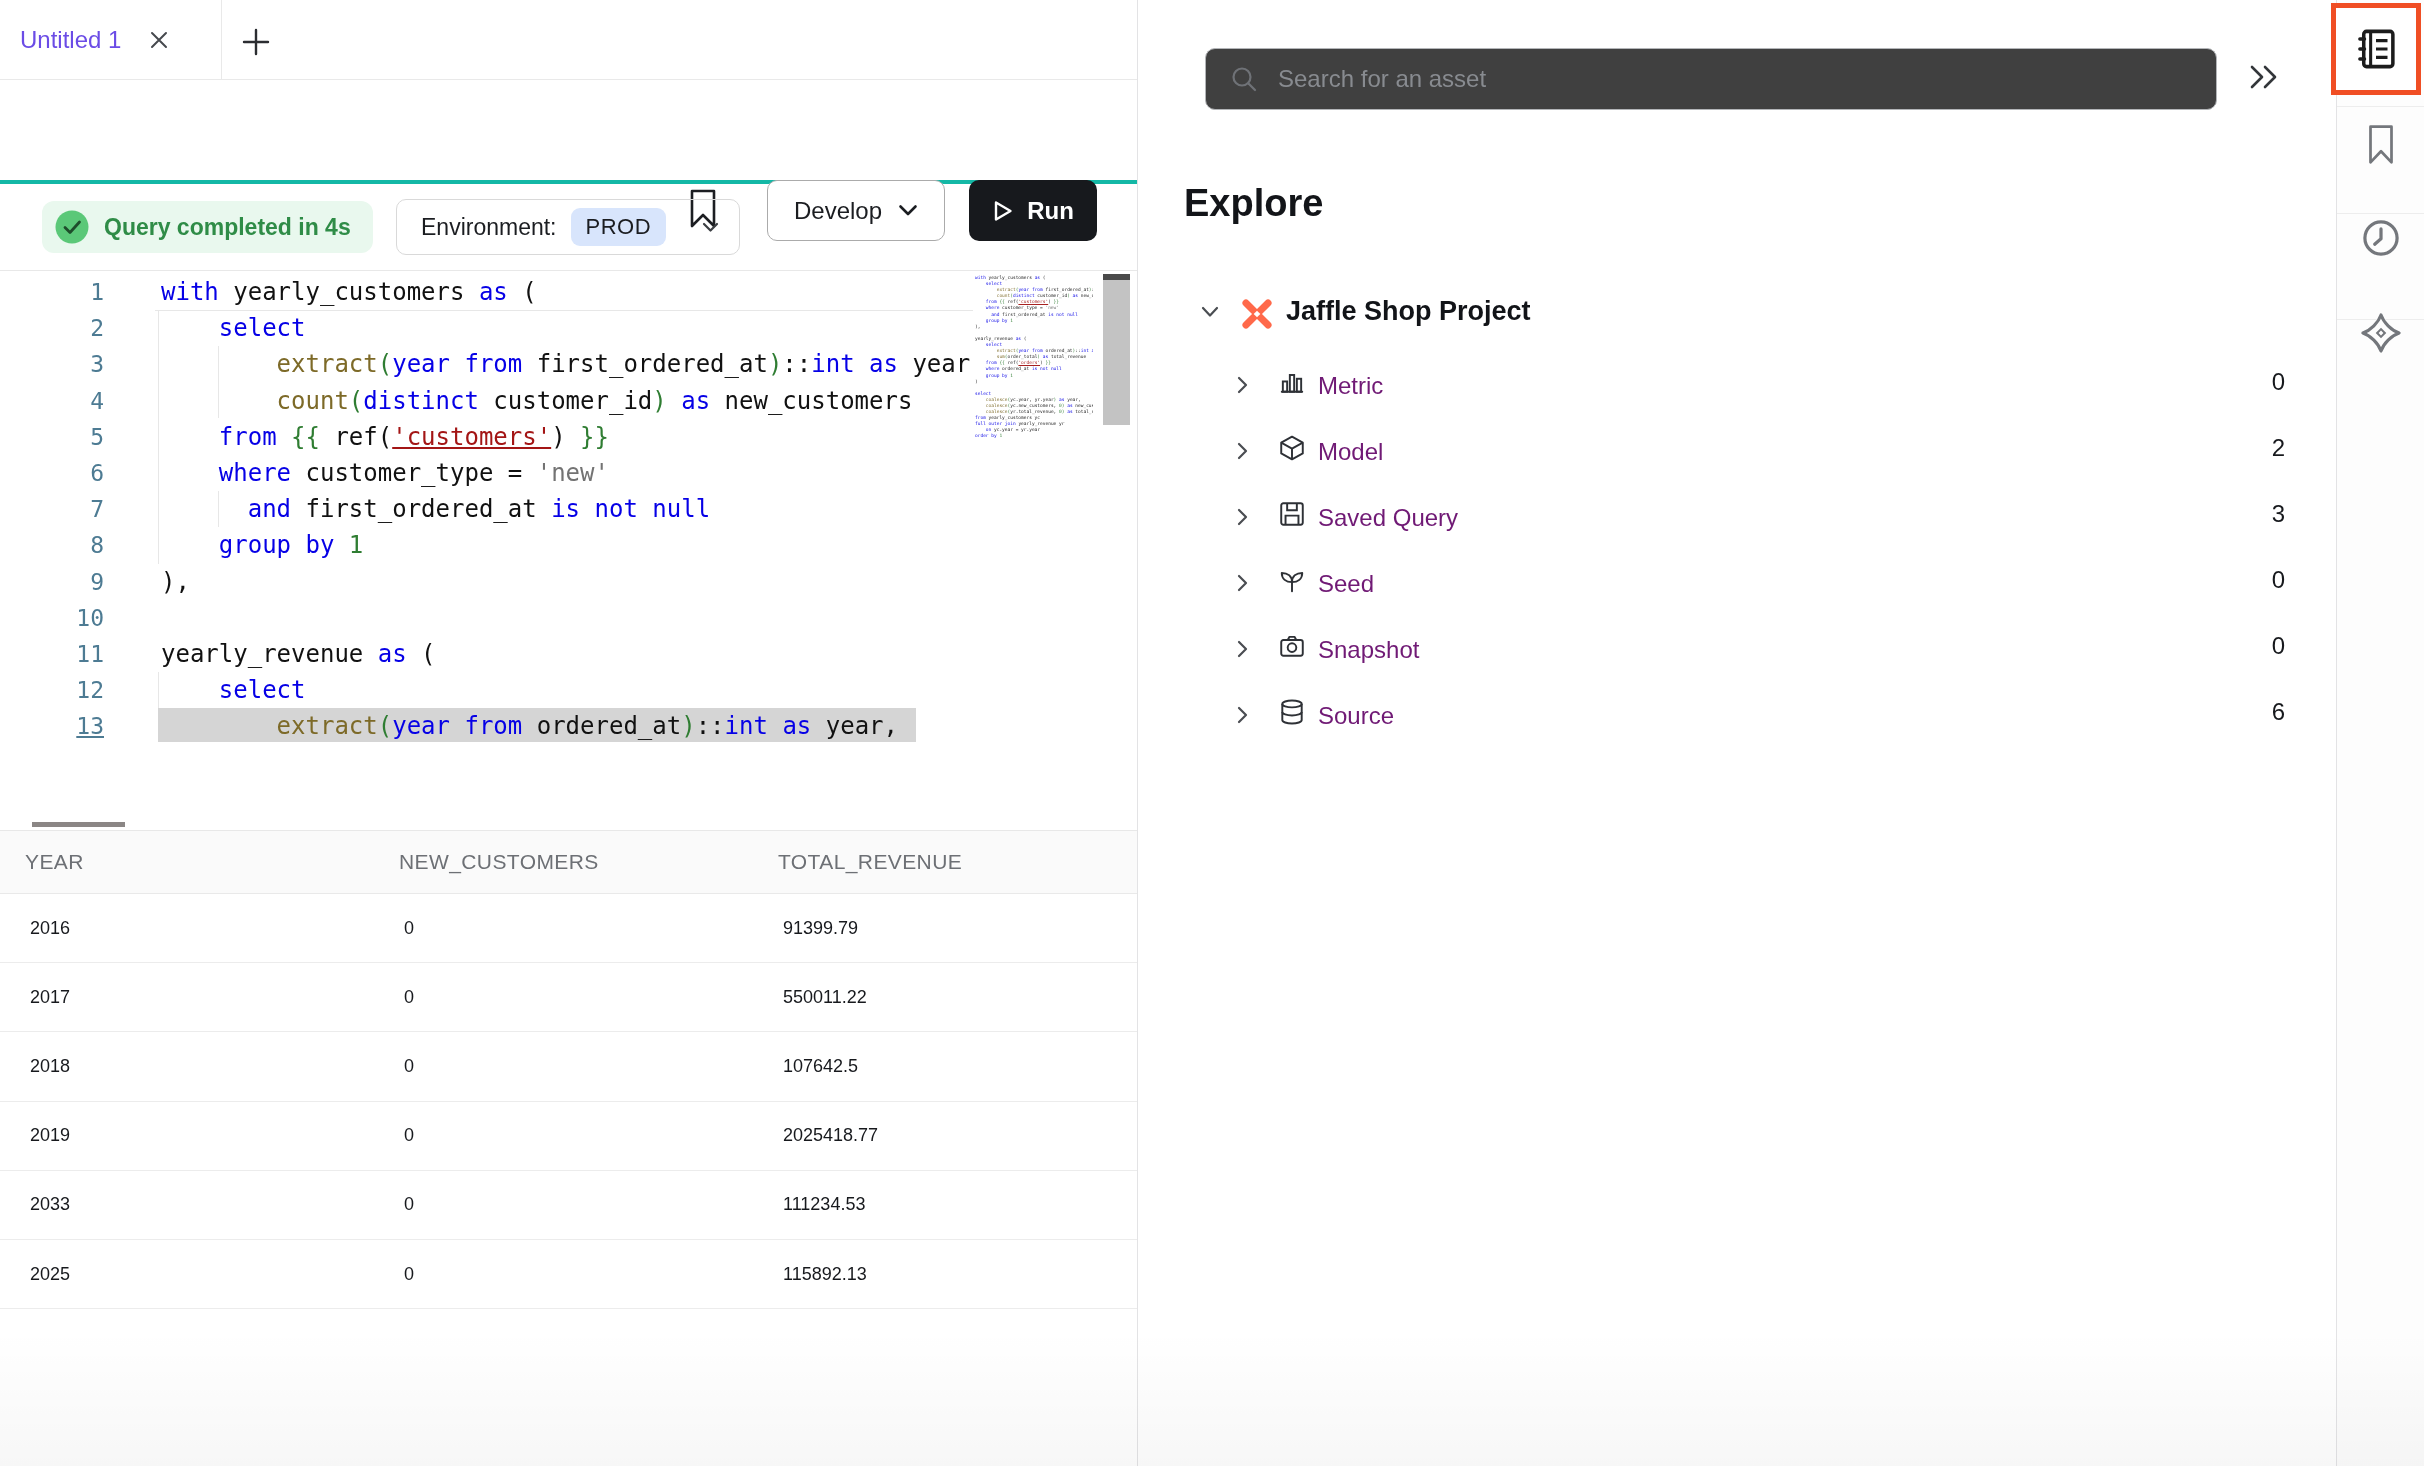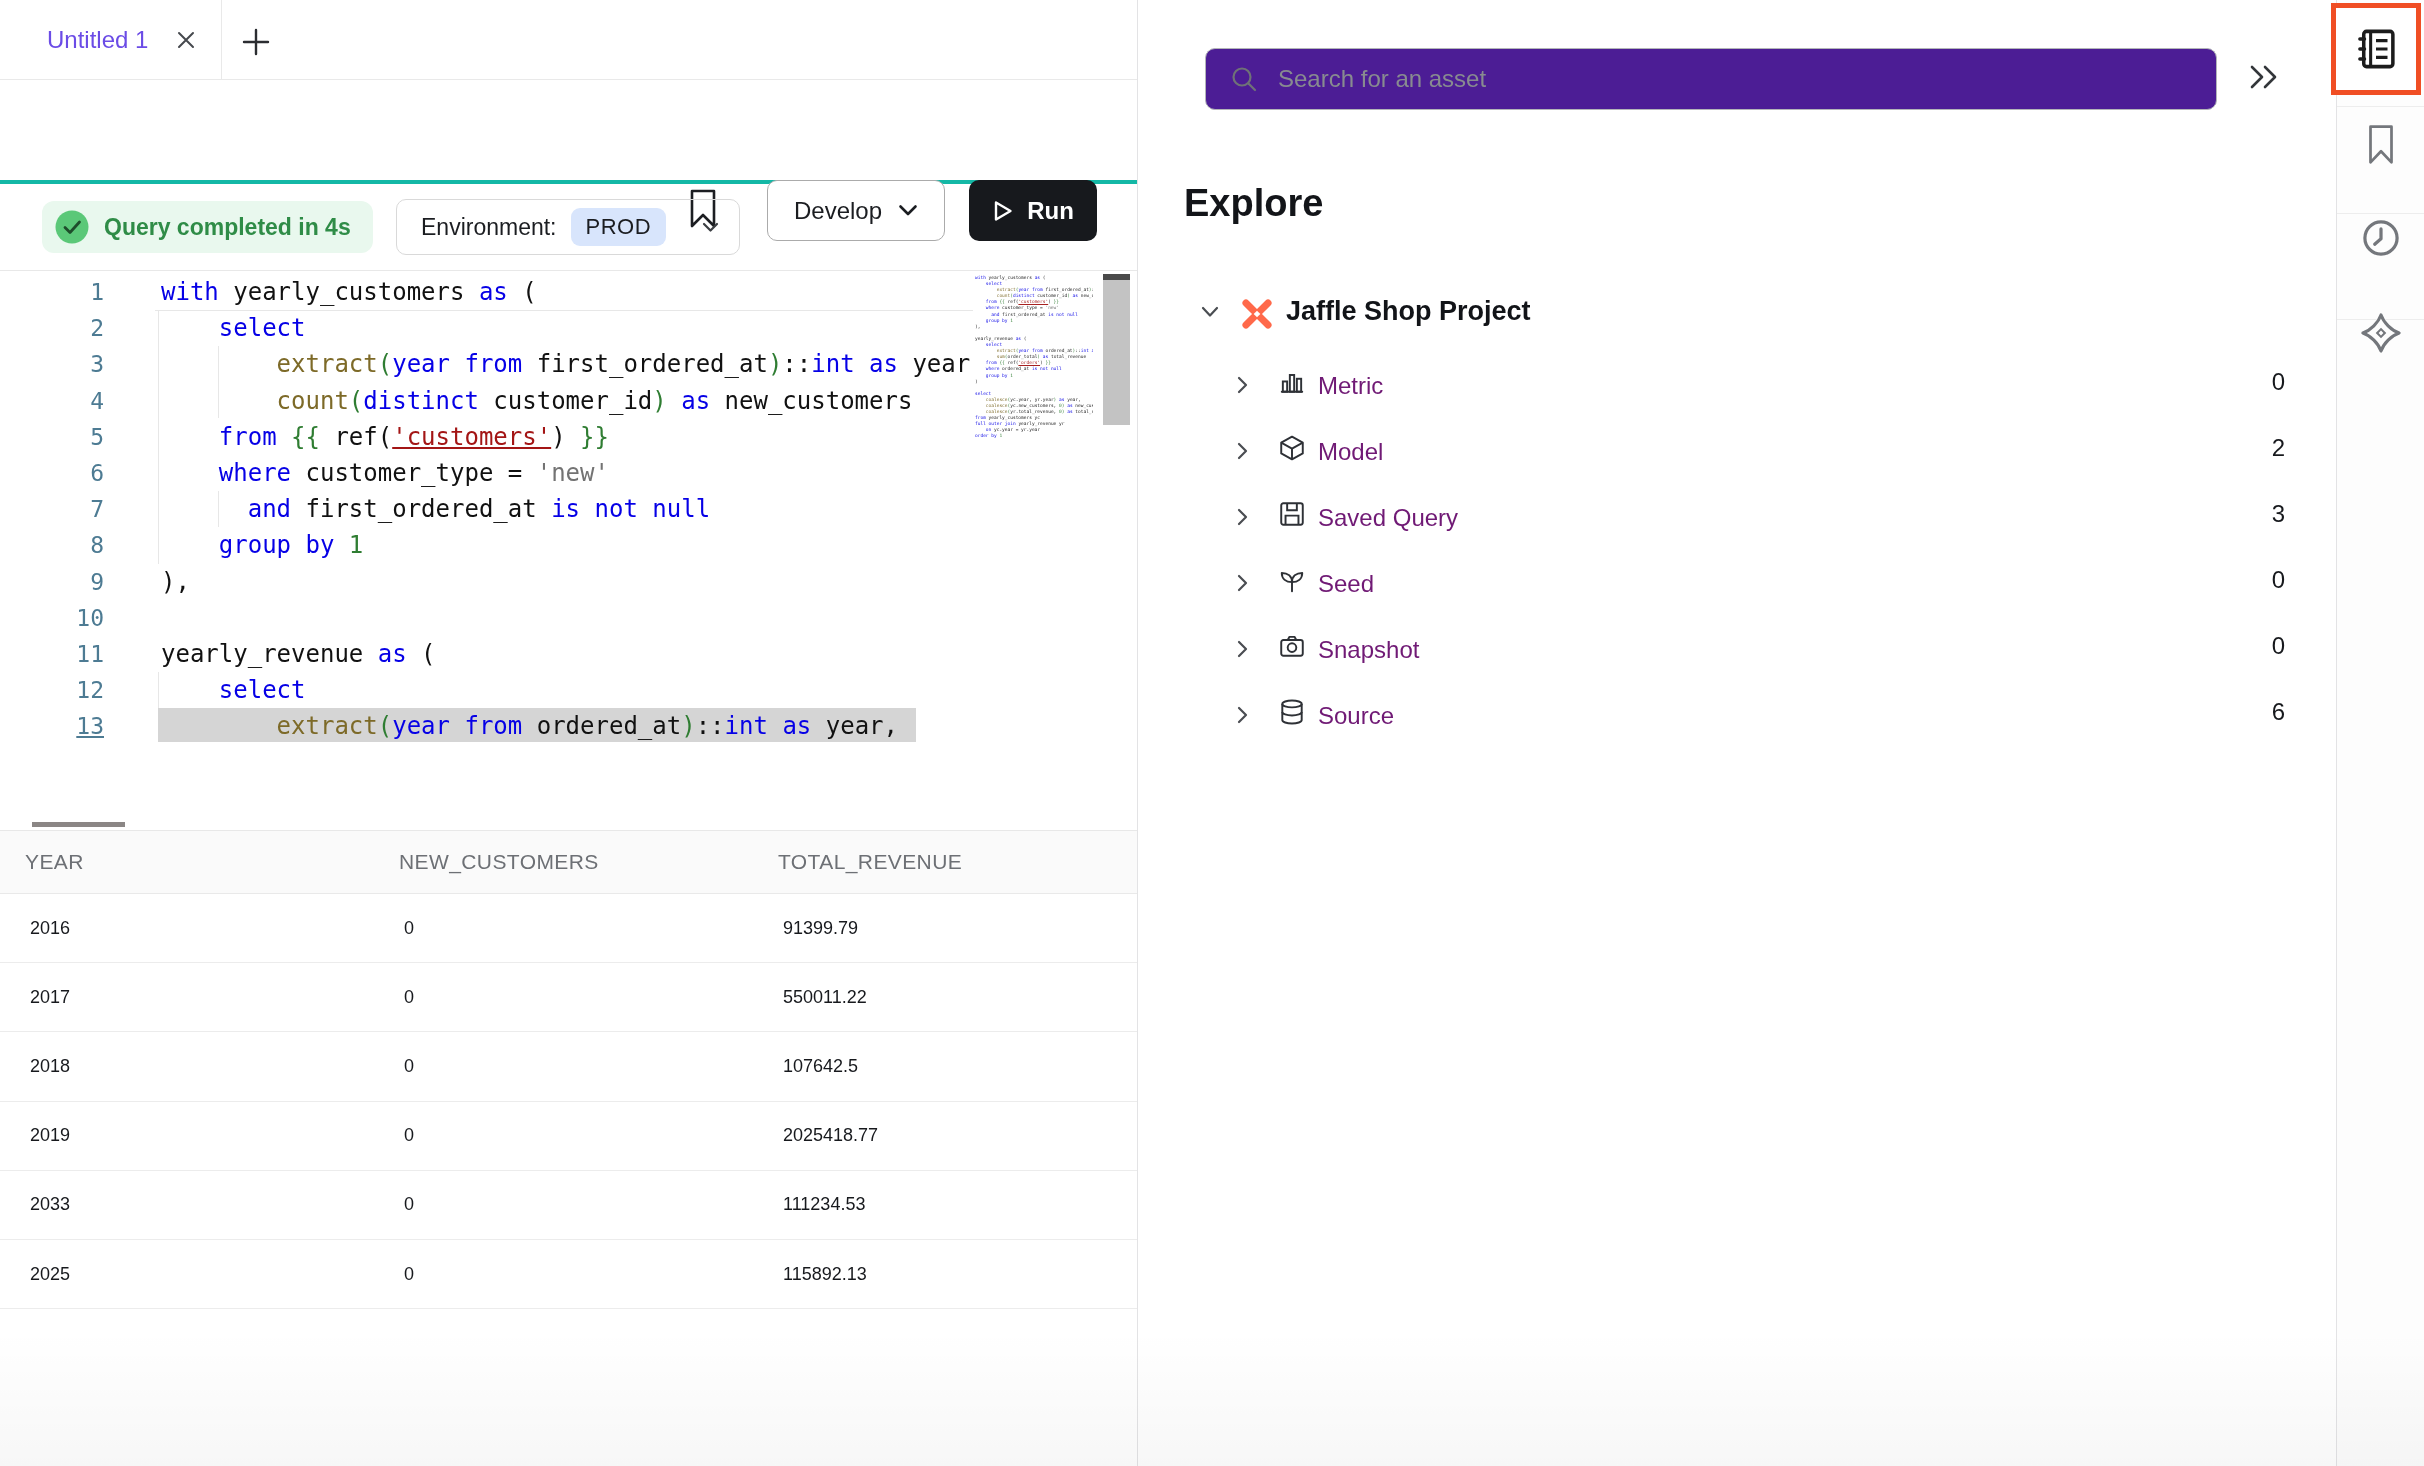--- a/index.html
+++ b/index.html
@@ -10,21 +10,21 @@
   *{box-sizing:border-box}
   body{margin:0;background:#fff}
   #screen{position:relative;width:2424px;height:1466px;overflow:hidden;
     font-family:"Liberation Sans",sans-serif;color:#17191d;background:#fff}
   svg{display:block}
 
   
   #left-panel{position:absolute;left:0;top:0;width:1137px;height:1466px;background:#fff}
   #tabbar{position:absolute;left:0;top:0;width:100%;height:80px;border-bottom:1px solid #e9e9e9}
   #file-tab{position:absolute;left:0;top:0;width:222px;height:80px;border-right:1px solid #e9e9e9;
-    display:flex;align-items:center;padding-left:47px;gap:26px;cursor:pointer}
+    display:flex;align-items:center;padding-left:20px;gap:26px;cursor:pointer}
   #file-tab .tab-label{color:var(--tab_active);font-size:24px;font-weight:500}
   #new-tab-btn{position:absolute;left:236px;top:22px;width:40px;height:40px;display:flex;align-items:center;justify-content:center}
 
   #toolbar{position:absolute;left:0;top:81px;width:100%;height:103px;border-bottom:4px solid #14b8a6}
   #bookmark-btn{position:absolute;left:688px;top:108px;width:30px;height:40px}
   #develop-btn{position:absolute;left:767px;top:99px;width:178px;height:61px;border:1.5px solid #ababab;
     border-radius:10px;background:#fff;display:flex;align-items:center;justify-content:center;gap:16px;
     font-size:24px;font-weight:500;color:#1b1d21}
   #run-btn{position:absolute;left:969px;top:99px;width:128px;height:61px;background:var(--run_bg);
     border-radius:10px;display:flex;align-items:center;justify-content:center;gap:13px;color:#fff;
@@ -66,21 +66,21 @@
     grid-template-columns:374px 379px auto;align-items:center;padding-left:25px;
     font-size:21px;color:#6d7075;letter-spacing:.4px}
   #table-body{position:absolute;left:0;top:894px;width:100%}
   .trow{height:69.2px;border-bottom:1px solid #ececec;display:grid;
     grid-template-columns:374px 379px auto;align-items:center;padding-left:30px;font-size:18px;color:#17191d}
 
   
   #v-divider{position:absolute;left:1137px;top:0;width:1px;height:1466px;background:#e3e3e5}
   #right-panel{position:absolute;left:1138px;top:0;width:1198px;height:1466px;background:#fff}
   #search-box{position:absolute;left:67px;top:48px;width:1012px;height:62px;border:1.5px solid #b3b5b8;
-    border-radius:10px;display:flex;align-items:center;gap:20px;padding:0 20px 0 24px;background:#4c1d95}
+    border-radius:10px;display:flex;align-items:center;gap:20px;padding:0 20px 0 24px;background:#404040}
   #search-box .ph{font-size:24px;color:#888b90}
   #collapse-btn{position:absolute;left:1108px;top:62px;width:36px;height:32px;color:#33363a}
   #explore-heading{position:absolute;left:46px;top:182px;font-size:38px;font-weight:600;color:#131519}
   #project-row{position:absolute;left:0;top:288px;width:100%;height:52px}
   #project-row .caret{position:absolute;left:62px;top:17px}
   #project-row .logo{position:absolute;left:102px;top:9px}
   #project-row .plabel{position:absolute;left:148px;top:8px;font-size:27px;font-weight:600;color:#121418}
   #explore-items{position:absolute;left:0;top:350px;width:100%}
   .tree-row{position:relative;height:66px}
   .tree-row .caret{position:absolute;left:98px;top:25px;color:#4a4d52}

